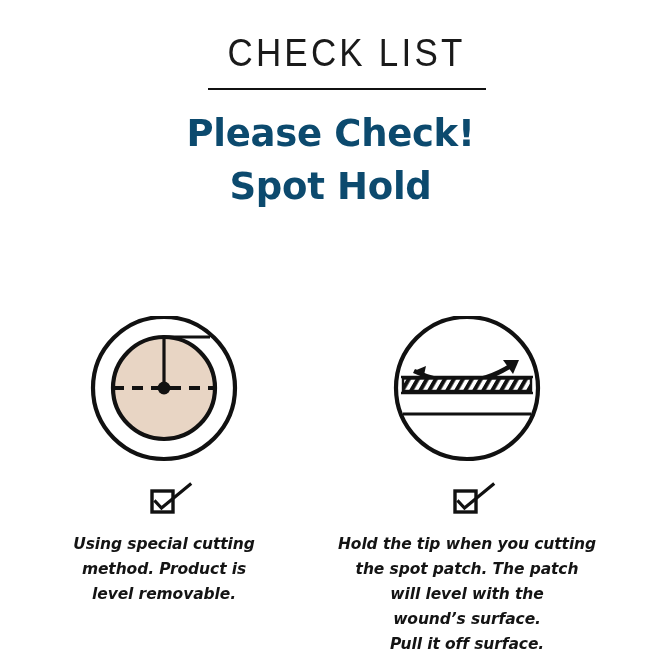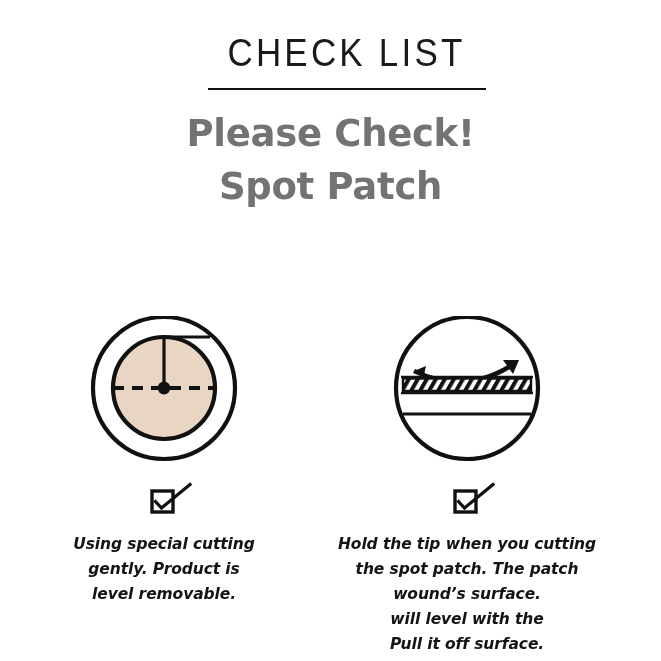--- a/index.html
+++ b/index.html
@@ -51,21 +51,21 @@
     left: 0;
     top: 108px;
     width: 661px;
     text-align: center;
   }
   .title-line {
     font-family: "DejaVu Sans", sans-serif;
     font-weight: bold;
     font-size: 37px;
     letter-spacing: -0.3px;
-    color: #737373;
+    color: #0c4a6e;
     line-height: 1.42;
     white-space: nowrap;
   }
 
   
   .col {
     position: absolute;
     top: 316px;
     width: 300px;
   }
@@ -104,21 +104,21 @@
 
 <div class="page">
 
   <div class="header">
     <div class="kicker">CHECK LIST</div>
     <div class="rule"></div>
   </div>
 
   <div class="title-block">
     <div class="title-line">Please Check!</div>
-    <div class="title-line">Spot Patch</div>
+    <div class="title-line">Spot Hold</div>
   </div>
 
   <div class="col col-left">
 
     <svg class="art" viewBox="0 0 300 150">
 
       <circle cx="150" cy="72" r="71" fill="#ffffff" stroke="#111111" stroke-width="4.2"></circle>
 
       <circle cx="150" cy="72" r="51" fill="#E8D5C4" stroke="#111111" stroke-width="4.2"></circle>
 
@@ -129,21 +129,21 @@
       <circle cx="150" cy="72" r="6.4" fill="#111111"></circle>
     </svg>
 
     <svg class="check" viewBox="0 0 300 44">
       <rect x="138" y="13" width="21" height="21" fill="#ffffff" stroke="#111111" stroke-width="3.4"></rect>
       <path d="M141.5 23.5 L147.5 30 L176 6.5" fill="none" stroke="#111111" stroke-width="3.2" stroke-linecap="square" stroke-linejoin="miter"></path>
     </svg>
 
     <div class="caption">
       <div>Using special cutting</div>
-      <div>gently. Product is</div>
+      <div>method. Product is</div>
       <div>level removable.</div>
     </div>
   </div>
 
   <div class="col col-right">
 
     <svg class="art" viewBox="0 0 300 150">
       <defs>
         <pattern id="hatch" width="9" height="14" patternUnits="userSpaceOnUse" patternTransform="skewX(-30)">
           <rect x="0" y="0" width="9" height="14" fill="#ffffff"></rect>
@@ -169,19 +169,19 @@
     </svg>
 
     <svg class="check" viewBox="0 0 300 44">
       <rect x="138" y="13" width="21" height="21" fill="#ffffff" stroke="#111111" stroke-width="3.4"></rect>
       <path d="M141.5 23.5 L147.5 30 L176 6.5" fill="none" stroke="#111111" stroke-width="3.2" stroke-linecap="square" stroke-linejoin="miter"></path>
     </svg>
 
     <div class="caption">
       <div>Hold the tip when you cutting</div>
       <div>the spot patch. The patch</div>
+      <div>will level with the</div>
       <div>wound’s surface.</div>
-      <div>will level with the</div>
       <div>Pull it off surface.</div>
     </div>
   </div>
 
 </div>
 
 </body></html>

